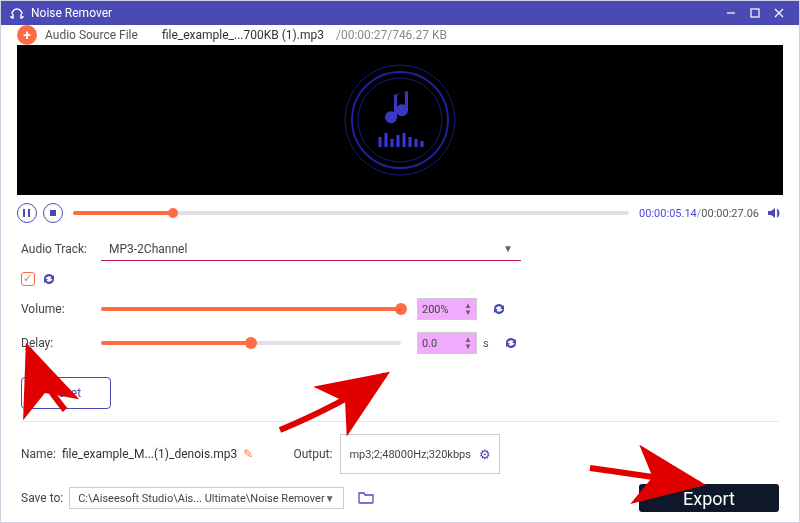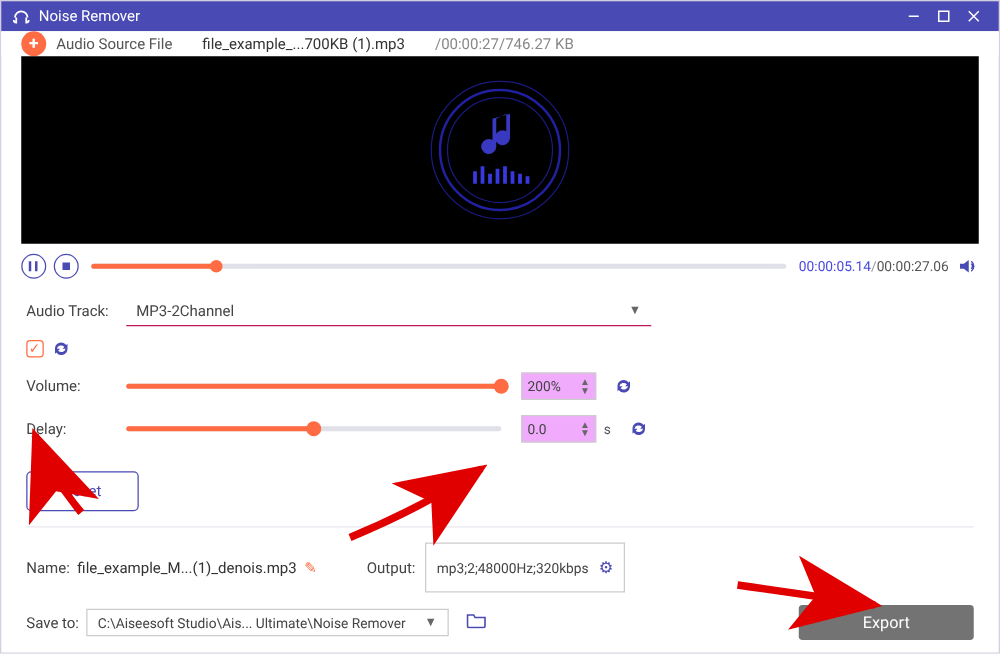--- a/index.html
+++ b/index.html
@@ -5,21 +5,21 @@
 * { box-sizing: border-box; margin: 0; padding: 0; font-family: -apple-system, BlinkMacSystemFont, "Segoe UI", Roboto, sans-serif; }
 body { background: #f0f0f0; width: 800px; height: 523px; overflow: hidden; }
 .window { width: 800px; height: 523px; background: #fff; border: 1px solid #d0d0e0; display: flex; flex-direction: column; }
 .titlebar { height: 28px; background: #4a4ab5; display: flex; align-items: center; padding: 0 8px; color: #fff; }
 .titlebar-logo { width: 16px; height: 16px; margin-right: 6px; }
 .titlebar-title { font-size: 12px; flex: 1; }
 .titlebar-ctrl { width: 24px; height: 24px; display: flex; align-items: center; justify-content: center; cursor: pointer; }
 .toprow { height: 36px; background: #fff; display: flex; align-items: center; padding: 0 16px; font-size: 12px; color: #555; }
 .plus-btn { width: 20px; height: 20px; border-radius: 50%; background: #ff6b42; color: #fff; display: flex; align-items: center; justify-content: center; font-size: 14px; font-weight: bold; margin-right: 8px; cursor: pointer; }
 .srcfile-label { margin-right: 24px; }
-.srcfile-name { margin-right: 24px; color: #333; }
+.srcfile-name { margin-right: 12px; color: #333; }
 .srcfile-meta { color: #888; }
 .preview { height: 190px; background: #000; display: flex; align-items: center; justify-content: center; margin: 0 16px; }
 .audio-vis { width: 150px; height: 150px; display: flex; align-items: center; justify-content: center; }
 .controls { padding: 8px 16px 0 16px; display: flex; align-items: center; gap: 6px; }
 .ctrl-btn { width: 20px; height: 20px; border: 1.5px solid #4a4ab5; border-radius: 50%; display: flex; align-items: center; justify-content: center; cursor: pointer; color: #4a4ab5; }
 .timeline-track { flex: 1; height: 4px; background: #e0e0e8; border-radius: 2px; position: relative; margin: 0 4px; }
 .timeline-fill { position: absolute; left: 0; top: 0; bottom: 0; background: #ff6b42; border-radius: 2px; }
 .timeline-thumb { position: absolute; top: 50%; transform: translate(-50%, -50%); width: 10px; height: 10px; background: #ff6b42; border-radius: 50%; }
 .time-readout { font-size: 11px; }
 .time-cur { color: #4a4ae0; }
@@ -46,23 +46,23 @@
 .reset-btn { width: 90px; height: 32px; border: 1px solid #4a4ab5; border-radius: 4px; color: #4a4ab5; background: #fff; font-size: 12px; display: flex; align-items: center; justify-content: center; cursor: pointer; margin-top: 20px; }
 .divider { height: 1px; background: #e8e8f0; margin: 8px 20px; }
 .outrow1 { display: flex; align-items: center; padding: 4px 20px; font-size: 12px; color: #444; }
 .out-name { margin-right: 6px; }
 .out-name-val { color: #333; margin-right: 6px; }
 .edit-icon { color: #ff6b42; cursor: pointer; margin-right: 40px; font-size: 12px; }
 .out-label { margin-right: 8px; }
 .out-dropdown { height: 40px; border: 1px solid #ccc; padding: 0 8px; display: flex; align-items: center; font-size: 11px; gap: 8px; cursor: pointer; background: #fff; }
 .gear-icon { color: #4a4ab5; font-size: 13px; cursor: pointer; }
 .outrow2 { display: flex; align-items: center; padding: 6px 20px 10px 20px; font-size: 12px; color: #444; }
-.save-select { flex: 0 0 260px; height: 22px; border: 1px solid #ccc; display: flex; align-items: center; justify-content: space-between; padding: 0 8px; font-size: 11px; background: #fff; cursor: pointer; margin-right: 14px; gap: 15px; }
+.save-select { flex: 0 0 260px; height: 22px; border: 1px solid #ccc; display: flex; align-items: center; justify-content: space-between; padding: 0 8px; font-size: 11px; background: #fff; cursor: pointer; margin-right: 14px; }
 .folder-icon { color: #4a4ab5; cursor: pointer; font-size: 14px; }
-.export-btn { margin-left: auto; width: 140px; height: 28px; background: #737373; color: #fff; border: none; border-radius: 3px; font-size: 13px; cursor: pointer; display: flex; align-items: center; justify-content: center; }
+.export-btn { margin-left: auto; width: 140px; height: 28px; background: #0f172a; color: #fff; border: none; border-radius: 3px; font-size: 18px; cursor: pointer; display: flex; align-items: center; justify-content: center; }
 
 .arrow { position: absolute; pointer-events: none; }
 </style>
 </head>
 <body>
 
 <div class="window">
   <div class="titlebar">
     <span class="titlebar-logo">
       <svg viewBox="0 0 16 16">

